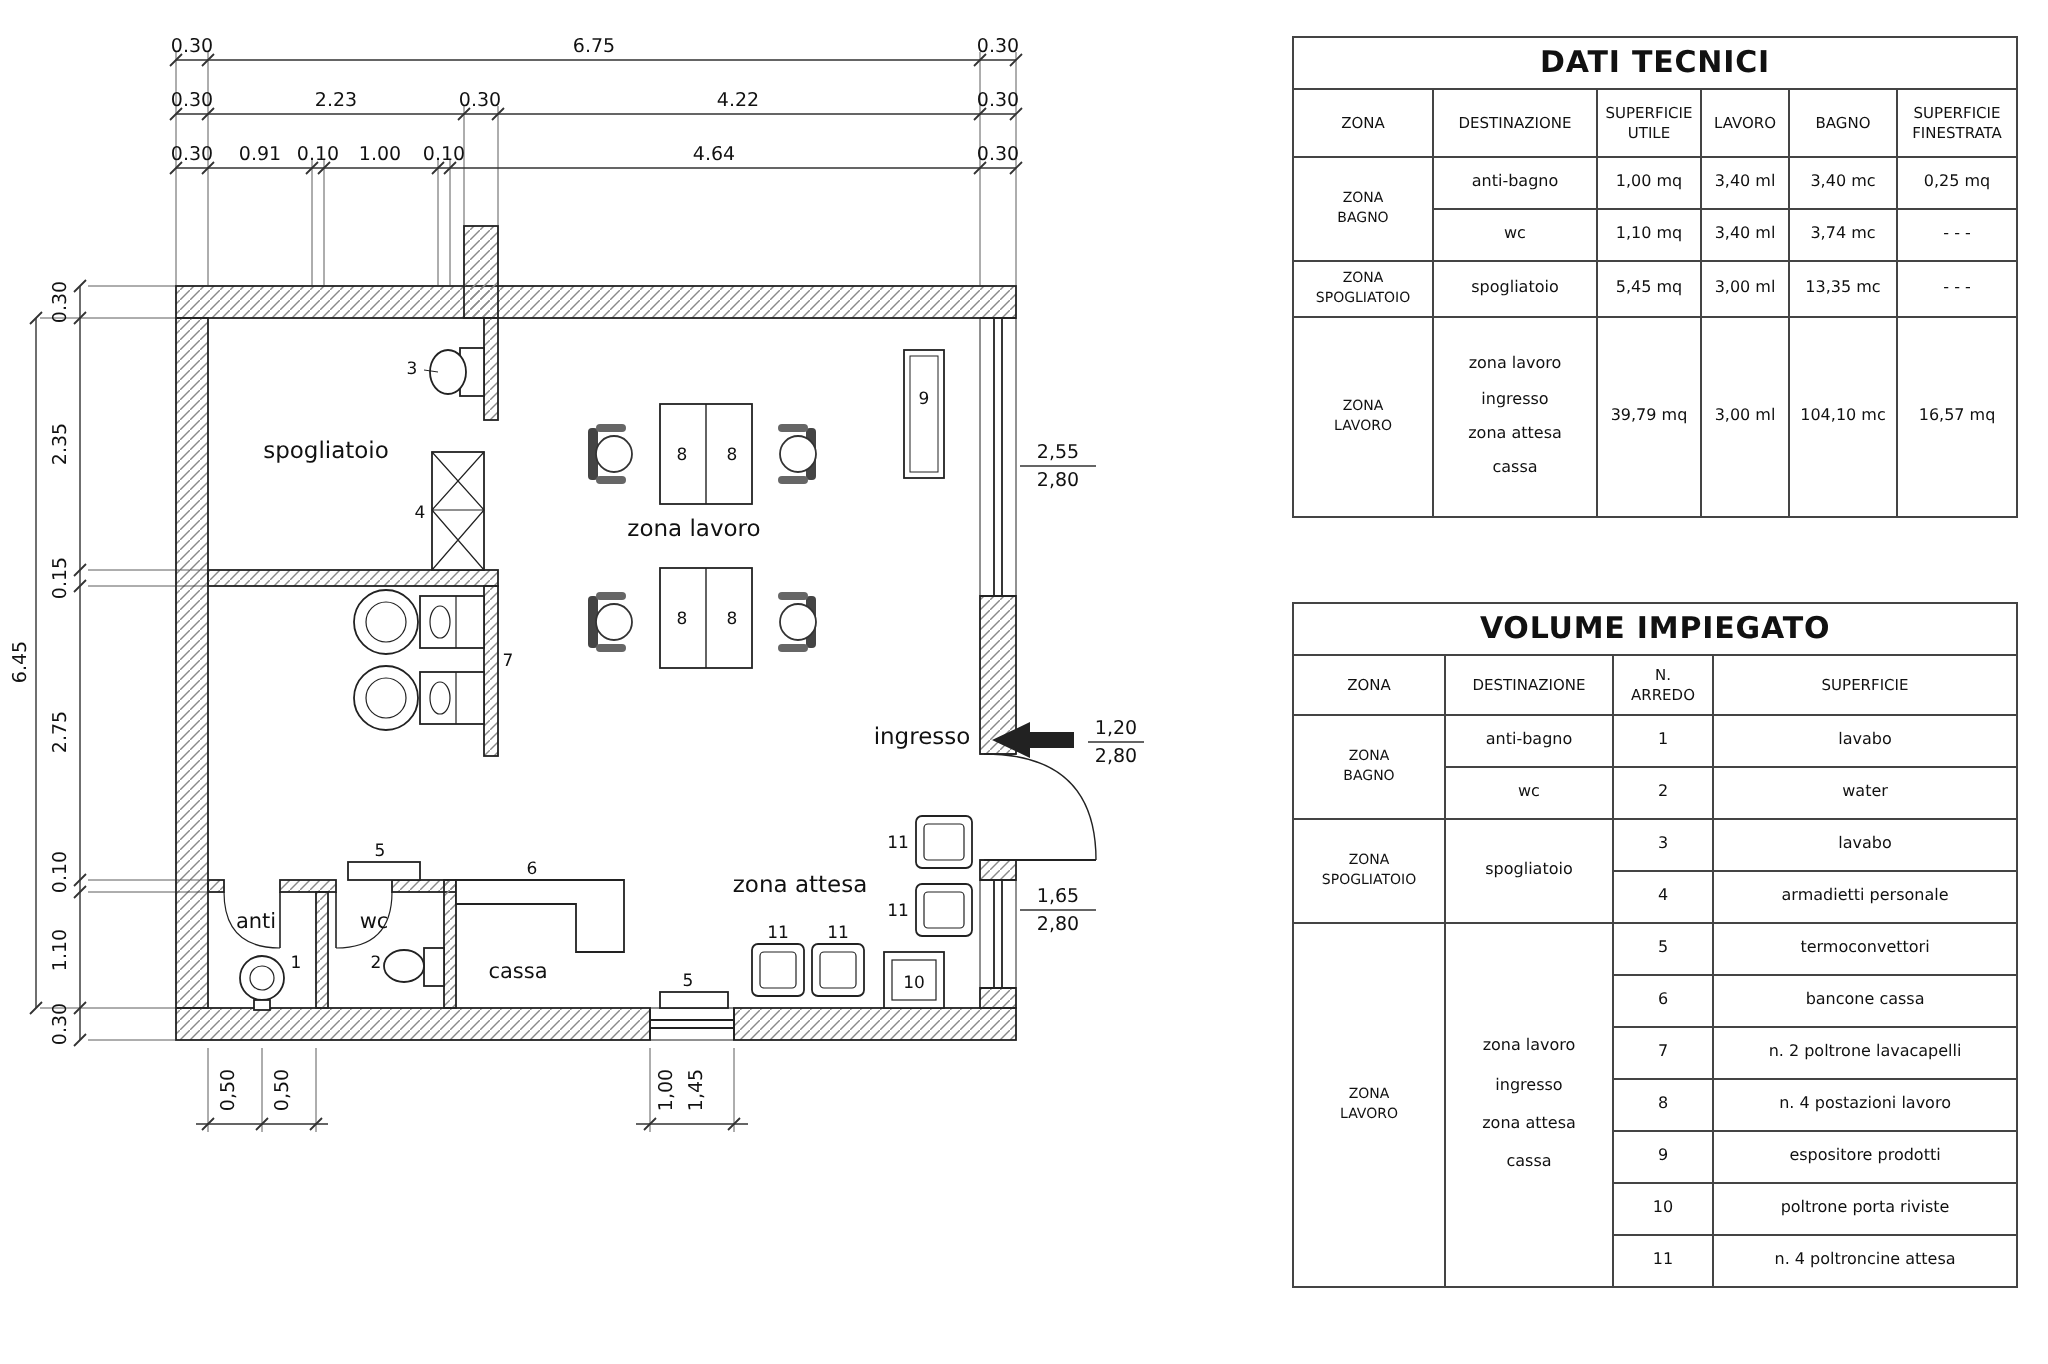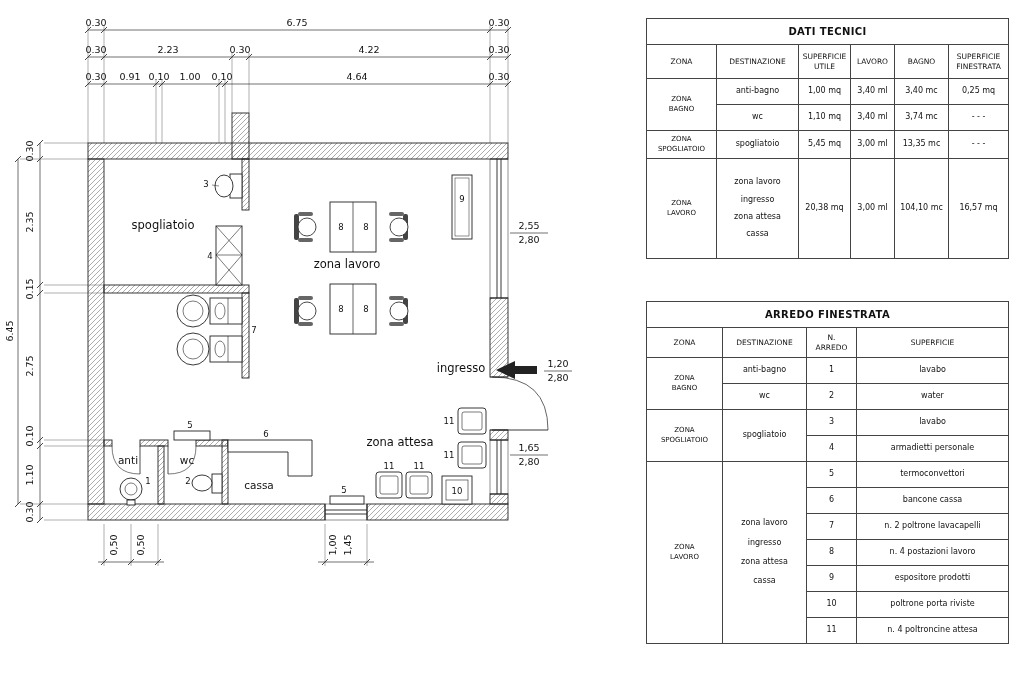--- a/index.html
+++ b/index.html
@@ -9,21 +9,21 @@
   svg text{font-family:"DejaVu Sans",sans-serif;fill:#111}
   .dim{font-size:9.5px}
   .num{font-size:8.5px}
   .lbl{font-size:11.5px}
   .lbls{font-size:10.5px}
   .ann{font-size:9.5px}
   .ctr{text-anchor:middle}
   .caption{position:absolute;left:95px;top:591px;font-size:15px;line-height:1.45;color:#111}
   .tbl{position:absolute;border-collapse:collapse;table-layout:fixed;background:#fff;color:#111}
   .tbl td{border:1px solid #444;text-align:center;vertical-align:middle;font-size:8px;line-height:1.3;padding:1px 2px;overflow:hidden}
-  .tbl td.ttl{font-size:10px;font-weight:bold;letter-spacing:.4px}
+  .tbl td.ttl{font-size:15px;font-weight:bold;letter-spacing:.4px}
   .tbl tr.hdr td{font-size:7.5px;white-space:pre-line}
   .tbl td.zona{font-size:7px;white-space:pre-line}
   .tbl td.multi div{margin:7px 0;font-size:8px}
   .tbl td.multi2 div{margin:9px 0;font-size:8px}
   #dati{left:646px;top:18px;width:362px}
   #arredo{left:646px;top:301px;width:362px}
 </style>
 </head>
 <body>
 
@@ -328,38 +328,38 @@
     </tr>
     <tr style="height:100px">
       <td class="zona">ZONA
 LAVORO</td>
       <td class="multi">
         <div>zona lavoro</div>
         <div>ingresso</div>
         <div>zona attesa</div>
         <div>cassa</div>
       </td>
-      <td>20,38 mq</td>
+      <td>39,79 mq</td>
       <td>3,00 ml</td>
       <td>104,10 mc</td>
       <td>16,57 mq</td>
     </tr>
   </tbody>
     </table>
 
   <table class="tbl" id="arredo">
     <colgroup>
         <col style="width:76px">
         <col style="width:84px">
         <col style="width:50px">
         <col style="width:152px">
       </colgroup>
     <tbody>
         <tr style="height:26px">
-      <td colspan="4" class="ttl">ARREDO FINESTRATA</td>
+      <td colspan="4" class="ttl">VOLUME IMPIEGATO</td>
     </tr>
     <tr class="hdr" style="height:30px">
       <td>ZONA</td>
       <td>DESTINAZIONE</td>
       <td>N.
 ARREDO</td>
       <td>SUPERFICIE</td>
     </tr>
     <tr style="height:26px">
       <td rowspan="2" class="zona">ZONA

